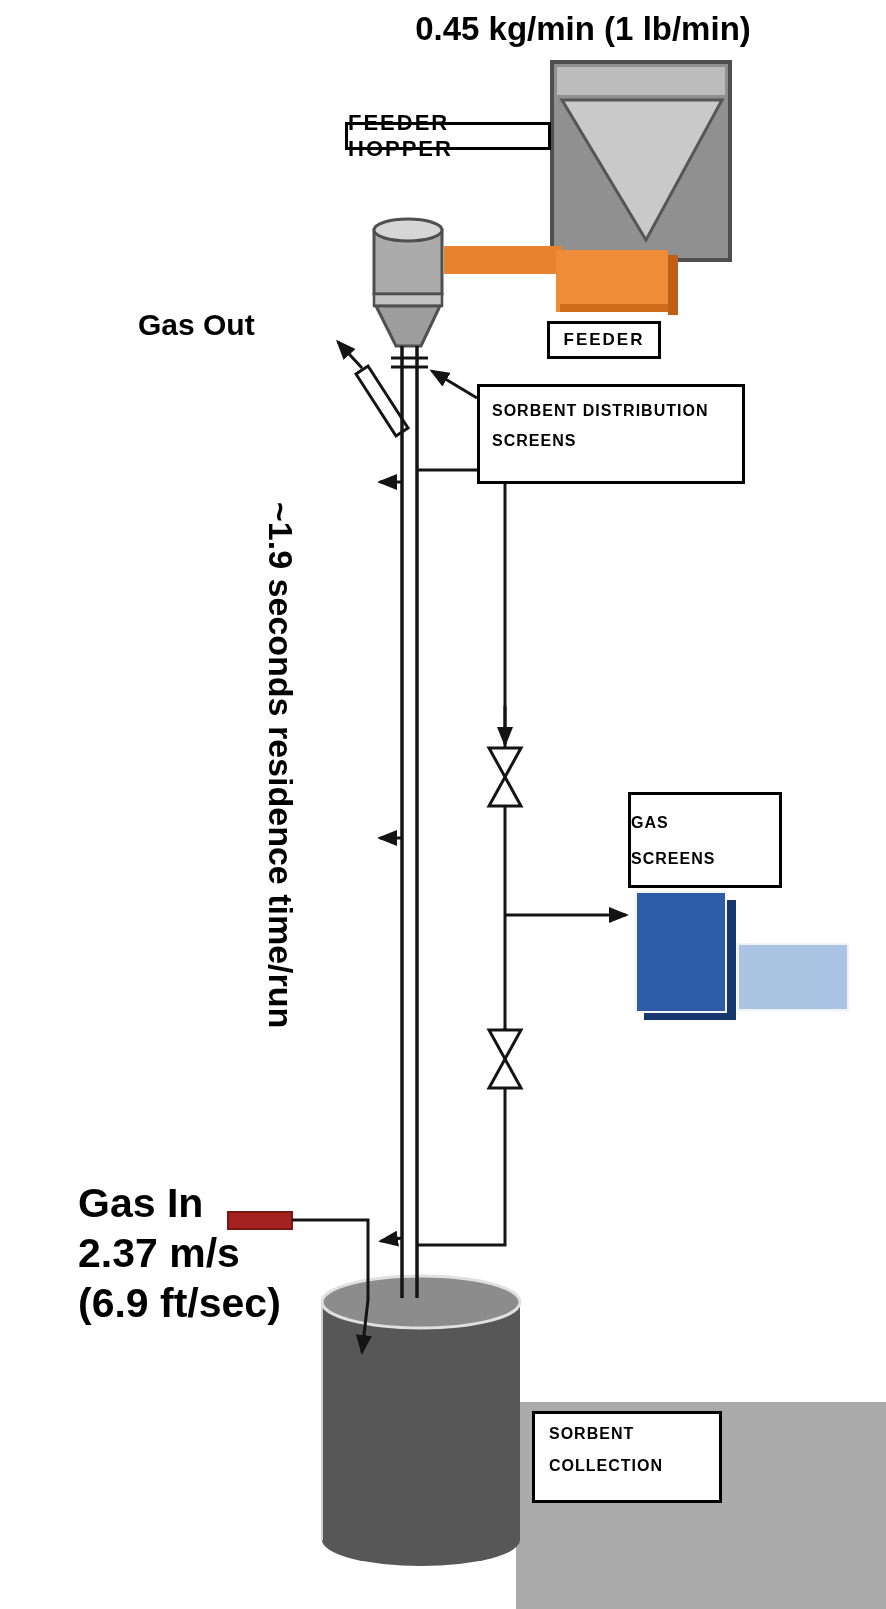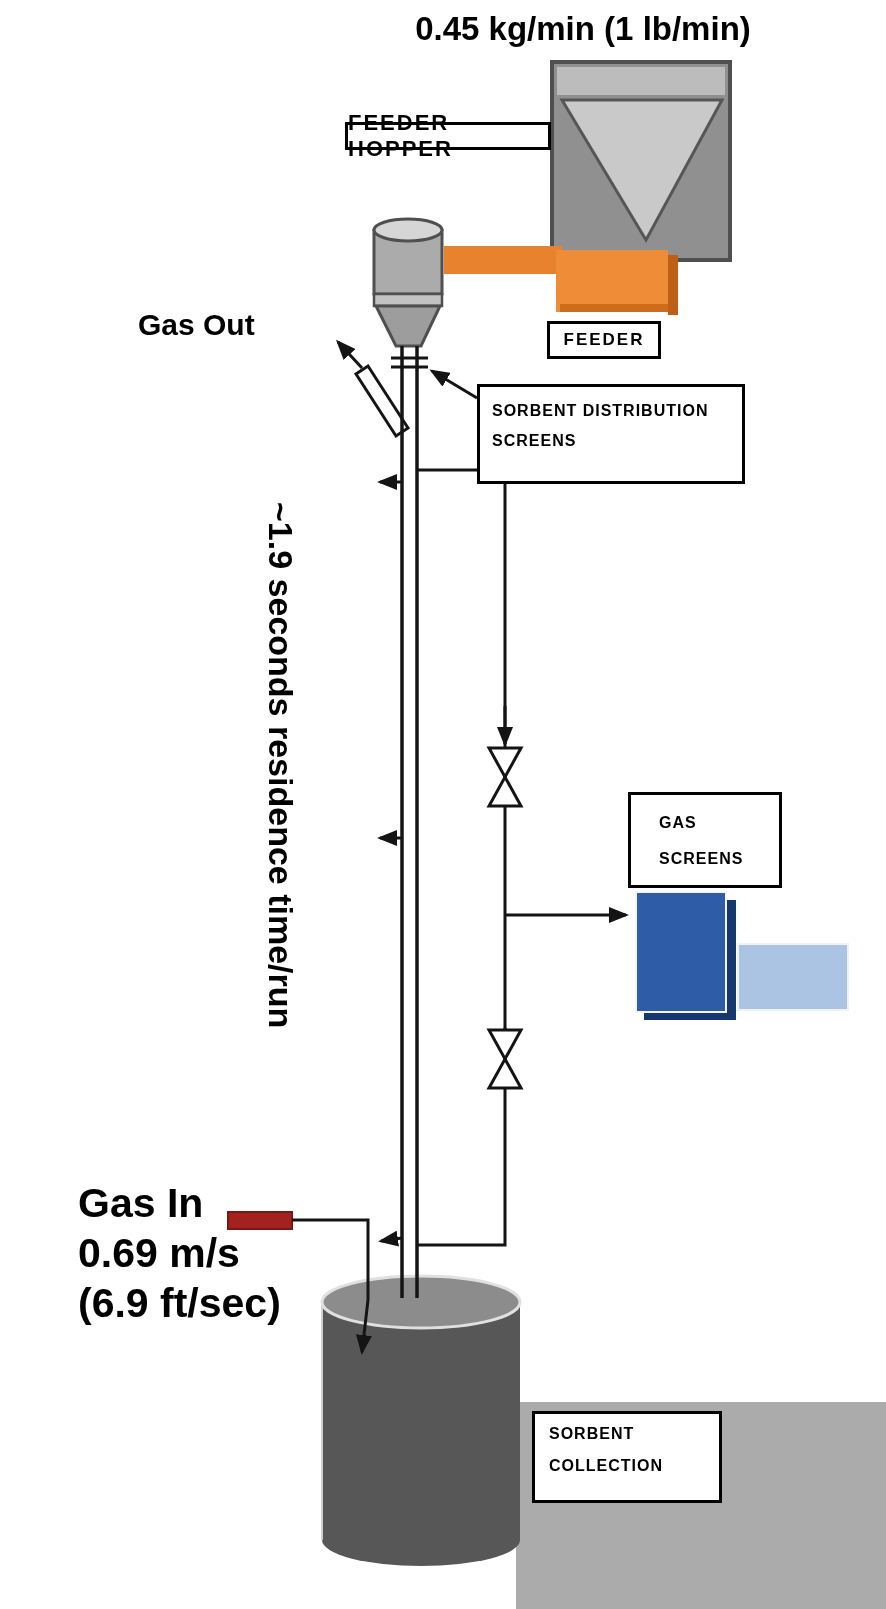--- a/index.html
+++ b/index.html
@@ -21,21 +21,21 @@
   .residence   {
     left:300px; top:502px; width:628px; height:44px; font-size:34px;
     white-space:nowrap; transform:rotate(90deg); transform-origin:0 0;
   }
 
   .feeder-hopper-box { left:345px; top:122px; width:206px; height:28px; font-size:22px; letter-spacing:2px; }
   .feeder-box        { left:547px; top:321px; width:114px; height:38px; font-size:17px; letter-spacing:2px;text-align:right; }
   .screens-box       { left:477px; top:384px; width:268px; height:100px; font-size:16px; letter-spacing:1px;
                        padding:9px 0 0 12px; line-height:30px; }
   .analyzer-box      { left:628px; top:792px; width:154px; height:96px; font-size:16px; letter-spacing:1px;
-                       padding:10px 0 0 28px; line-height:36px; }
+                       padding:10px 0 0 0; line-height:36px; }
   .collection-box    { left:532px; top:1411px; width:190px; height:92px; font-size:16px; letter-spacing:1px;
                        padding:4px 0 0 14px; line-height:32px; }
 </style>
 </head>
 <body>
 
 <div class="canvas">
 
   <svg class="layer" viewBox="0 0 886 1609">
     <defs>
@@ -139,21 +139,21 @@
 
   <div class="lbl residence">~1.9 seconds residence time/run</div>
 
   <div class="box analyzer-box">
     <div>GAS</div>
     <div>SCREENS</div>
   </div>
 
   <div class="lbl gas-in">
     <div>Gas In</div>
-    <div>0.69 m/s</div>
+    <div>2.37 m/s</div>
     <div>(6.9 ft/sec)</div>
   </div>
 
   <div class="box collection-box">
     <div>SORBENT</div>
     <div>COLLECTION</div>
   </div>
 
 </div>
 

